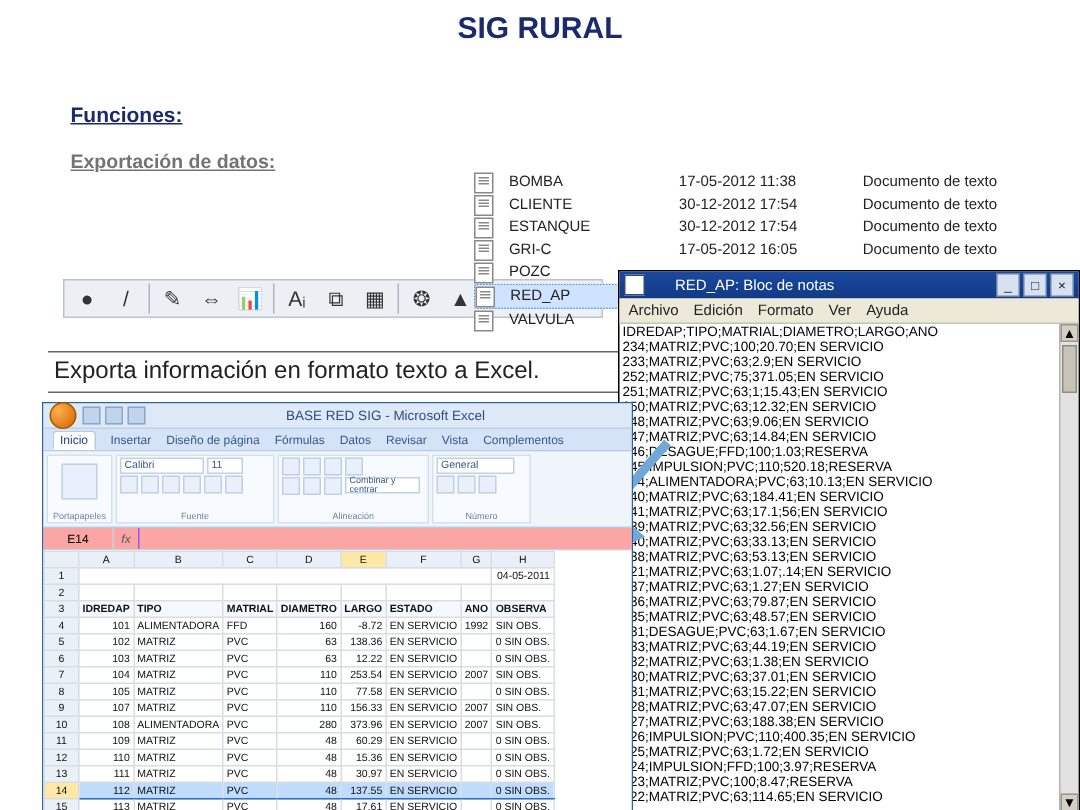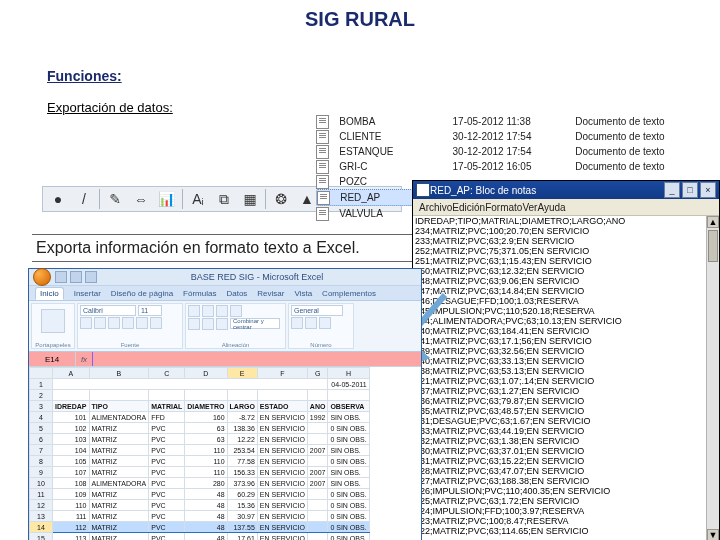--- a/index.html
+++ b/index.html
@@ -34,23 +34,23 @@
     top: 68px;
     font-weight: 700;
     font-size: 14px;
     color: #1a2a6c;
     text-decoration: underline;
   }
   .h-export {
     position: absolute;
     left: 47px;
     top: 100px;
-    font-weight: 400;
+    font-weight: 700;
     font-size: 13px;
-    color: #000000;
+    color: #737373;
     text-decoration: underline;
   }
 
   
   .toolbar {
     position: absolute;
     left: 42px;
     top: 186px;
     width: 360px;
     height: 26px;
@@ -145,21 +145,21 @@
     font-family: "Segoe UI", Tahoma, sans-serif;
   }
   .np-title {
     height: 18px;
     background: linear-gradient(180deg, #1a49a0 0%, #123a85 100%);
     color: #fff;
     font-size: 10px;
     display: flex;
     align-items: center;
     padding: 0 3px;
-    gap: 0;
+    gap: 20px;
   }
   .np-title .icon {
     width: 12px; height: 12px;
     background: #fff;
     border: 1px solid #2c4a7a;
   }
   .np-title .t { flex: 1; white-space: nowrap; overflow: hidden; }
   .np-ctrl {
     display: flex; gap: 2px;
   }
@@ -169,20 +169,21 @@
     border: 1px solid #6b7fa3;
     font-size: 9px;
     display: flex; align-items: center; justify-content: center;
     color: #123;
   }
   .np-menu {
     height: 16px;
     background: #ece9d8;
     border-bottom: 1px solid #c7c3b4;
     display: flex;
+    gap: 10px;
     padding: 0 6px;
     align-items: center;
     font-size: 10px;
     color: #222;
   }
   .np-body {
     flex: 1;
     overflow: hidden;
     position: relative;
   }

